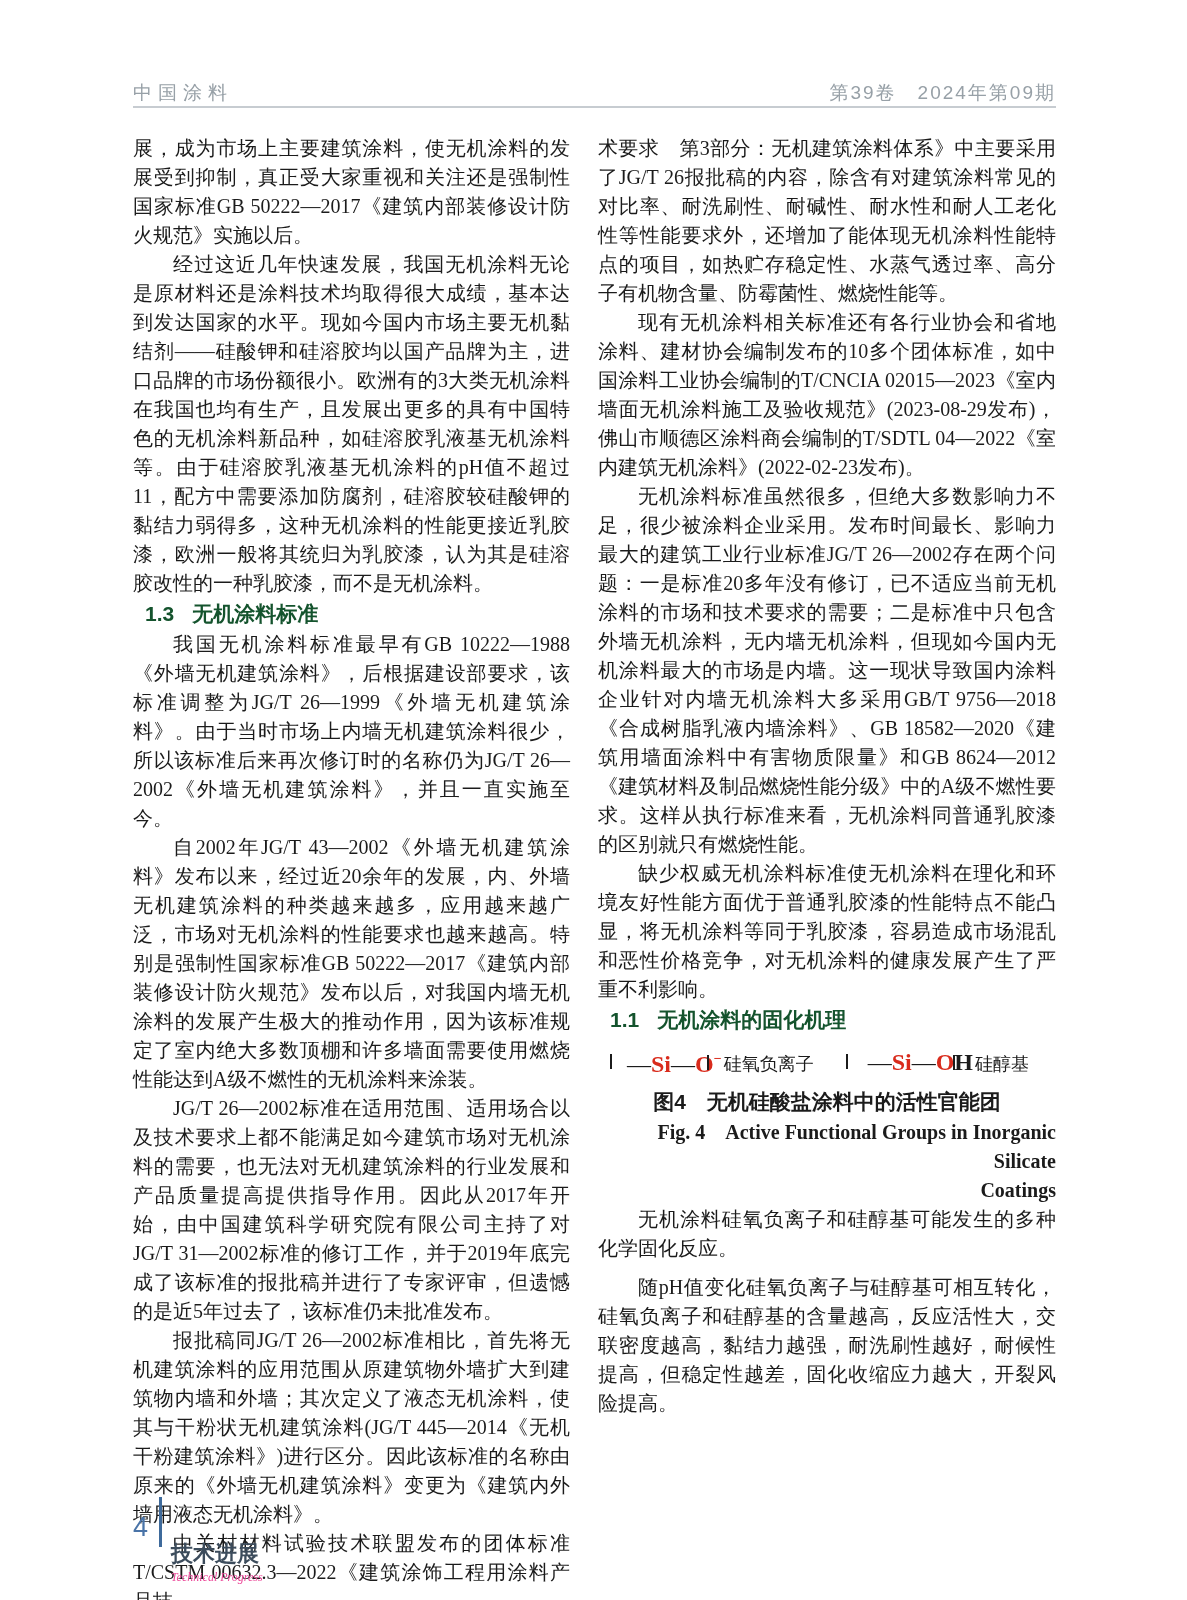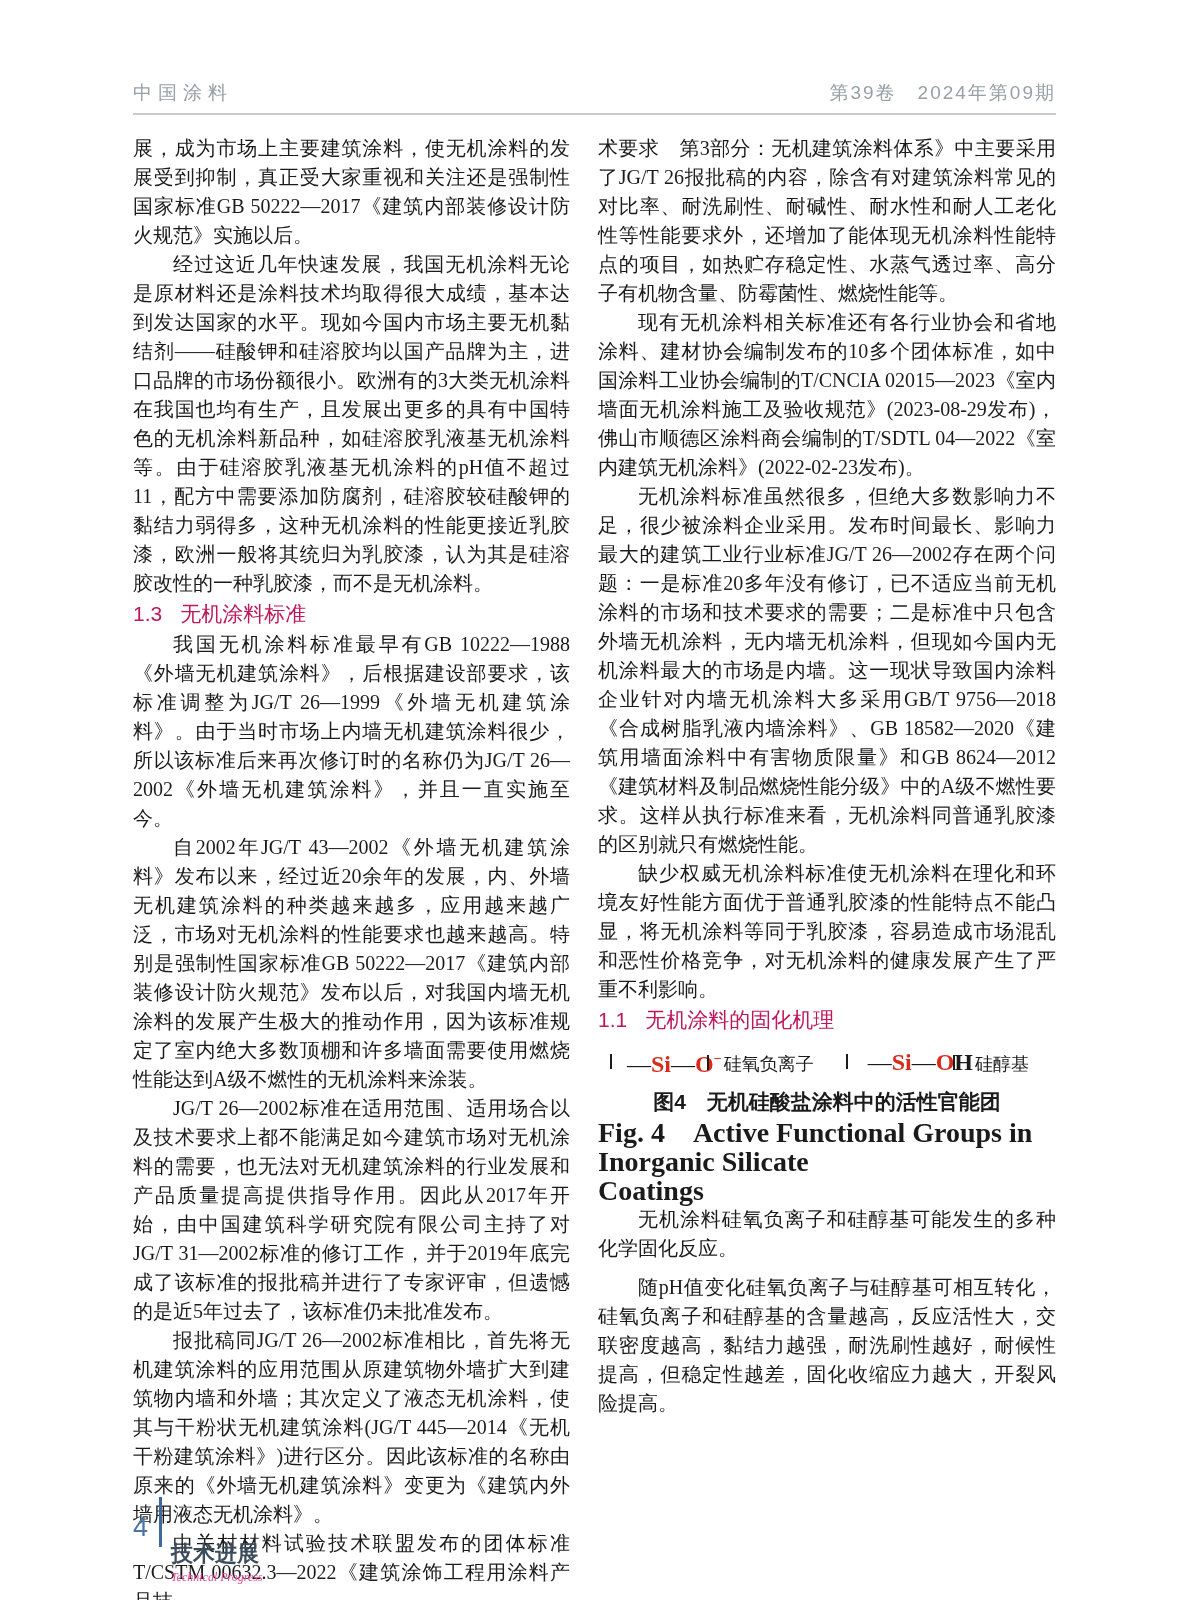--- a/index.html
+++ b/index.html
@@ -16,21 +16,20 @@
   
   .page-header {
     position: absolute;
     left: 133px;
     right: 131px;
     top: 80px;
     display: flex;
     justify-content: space-between;
     align-items: flex-end;
     border-bottom: 2px solid #c7ccd1;
-    padding-bottom: 7px;
     font-family: "Liberation Sans", "DejaVu Sans", sans-serif;
     color: #97a0a7;
     font-size: 19px;
   }
   .journal-name { letter-spacing: 6px; }
   .volume-issue { letter-spacing: 2px; }
   
   .columns {
     position: absolute;
     left: 133px;
@@ -44,25 +43,25 @@
   .col-right { width: 458px; }
   .col p {
     margin: 0;
     font-size: 20px;
     line-height: 29px;
     text-indent: 2em;
   }
   .col p.no-indent { text-indent: 0; }
   .section-heading {
     font-family: "Liberation Sans", "DejaVu Sans", sans-serif;
-    font-weight: normal;
-    color: #be185d;
+    font-weight: bold;
+    color: #14532d;
     font-size: 21px;
     line-height: 30px;
-    margin: 1px 0;
+    margin: 1px 12px;
   }
   .section-heading .sec-num { margin-right: 18px; }
   
   .figure4 { margin-top: 10px; }
   .fig-structs {
     display: flex;
     justify-content: center;
     gap: 52px;
     margin-bottom: 4px;
   }
@@ -96,23 +95,23 @@
   }
   .cap-zh {
     text-align: center;
     font-family: "Liberation Sans", "DejaVu Sans", sans-serif;
     font-weight: bold;
     font-size: 21px;
     line-height: 32px;
     margin-top: 8px;
   }
   .cap-en {
-    text-align: left;
-    font-weight: bold;
-    font-size: 28px;
+    text-align: right;
+    font-weight: bold;
+    font-size: 20px;
     line-height: 29px;
   }
   
   .page-footer {
     position: absolute;
     left: 133px;
     top: 1497px;
     display: flex;
     align-items: stretch;
     height: 50px;

